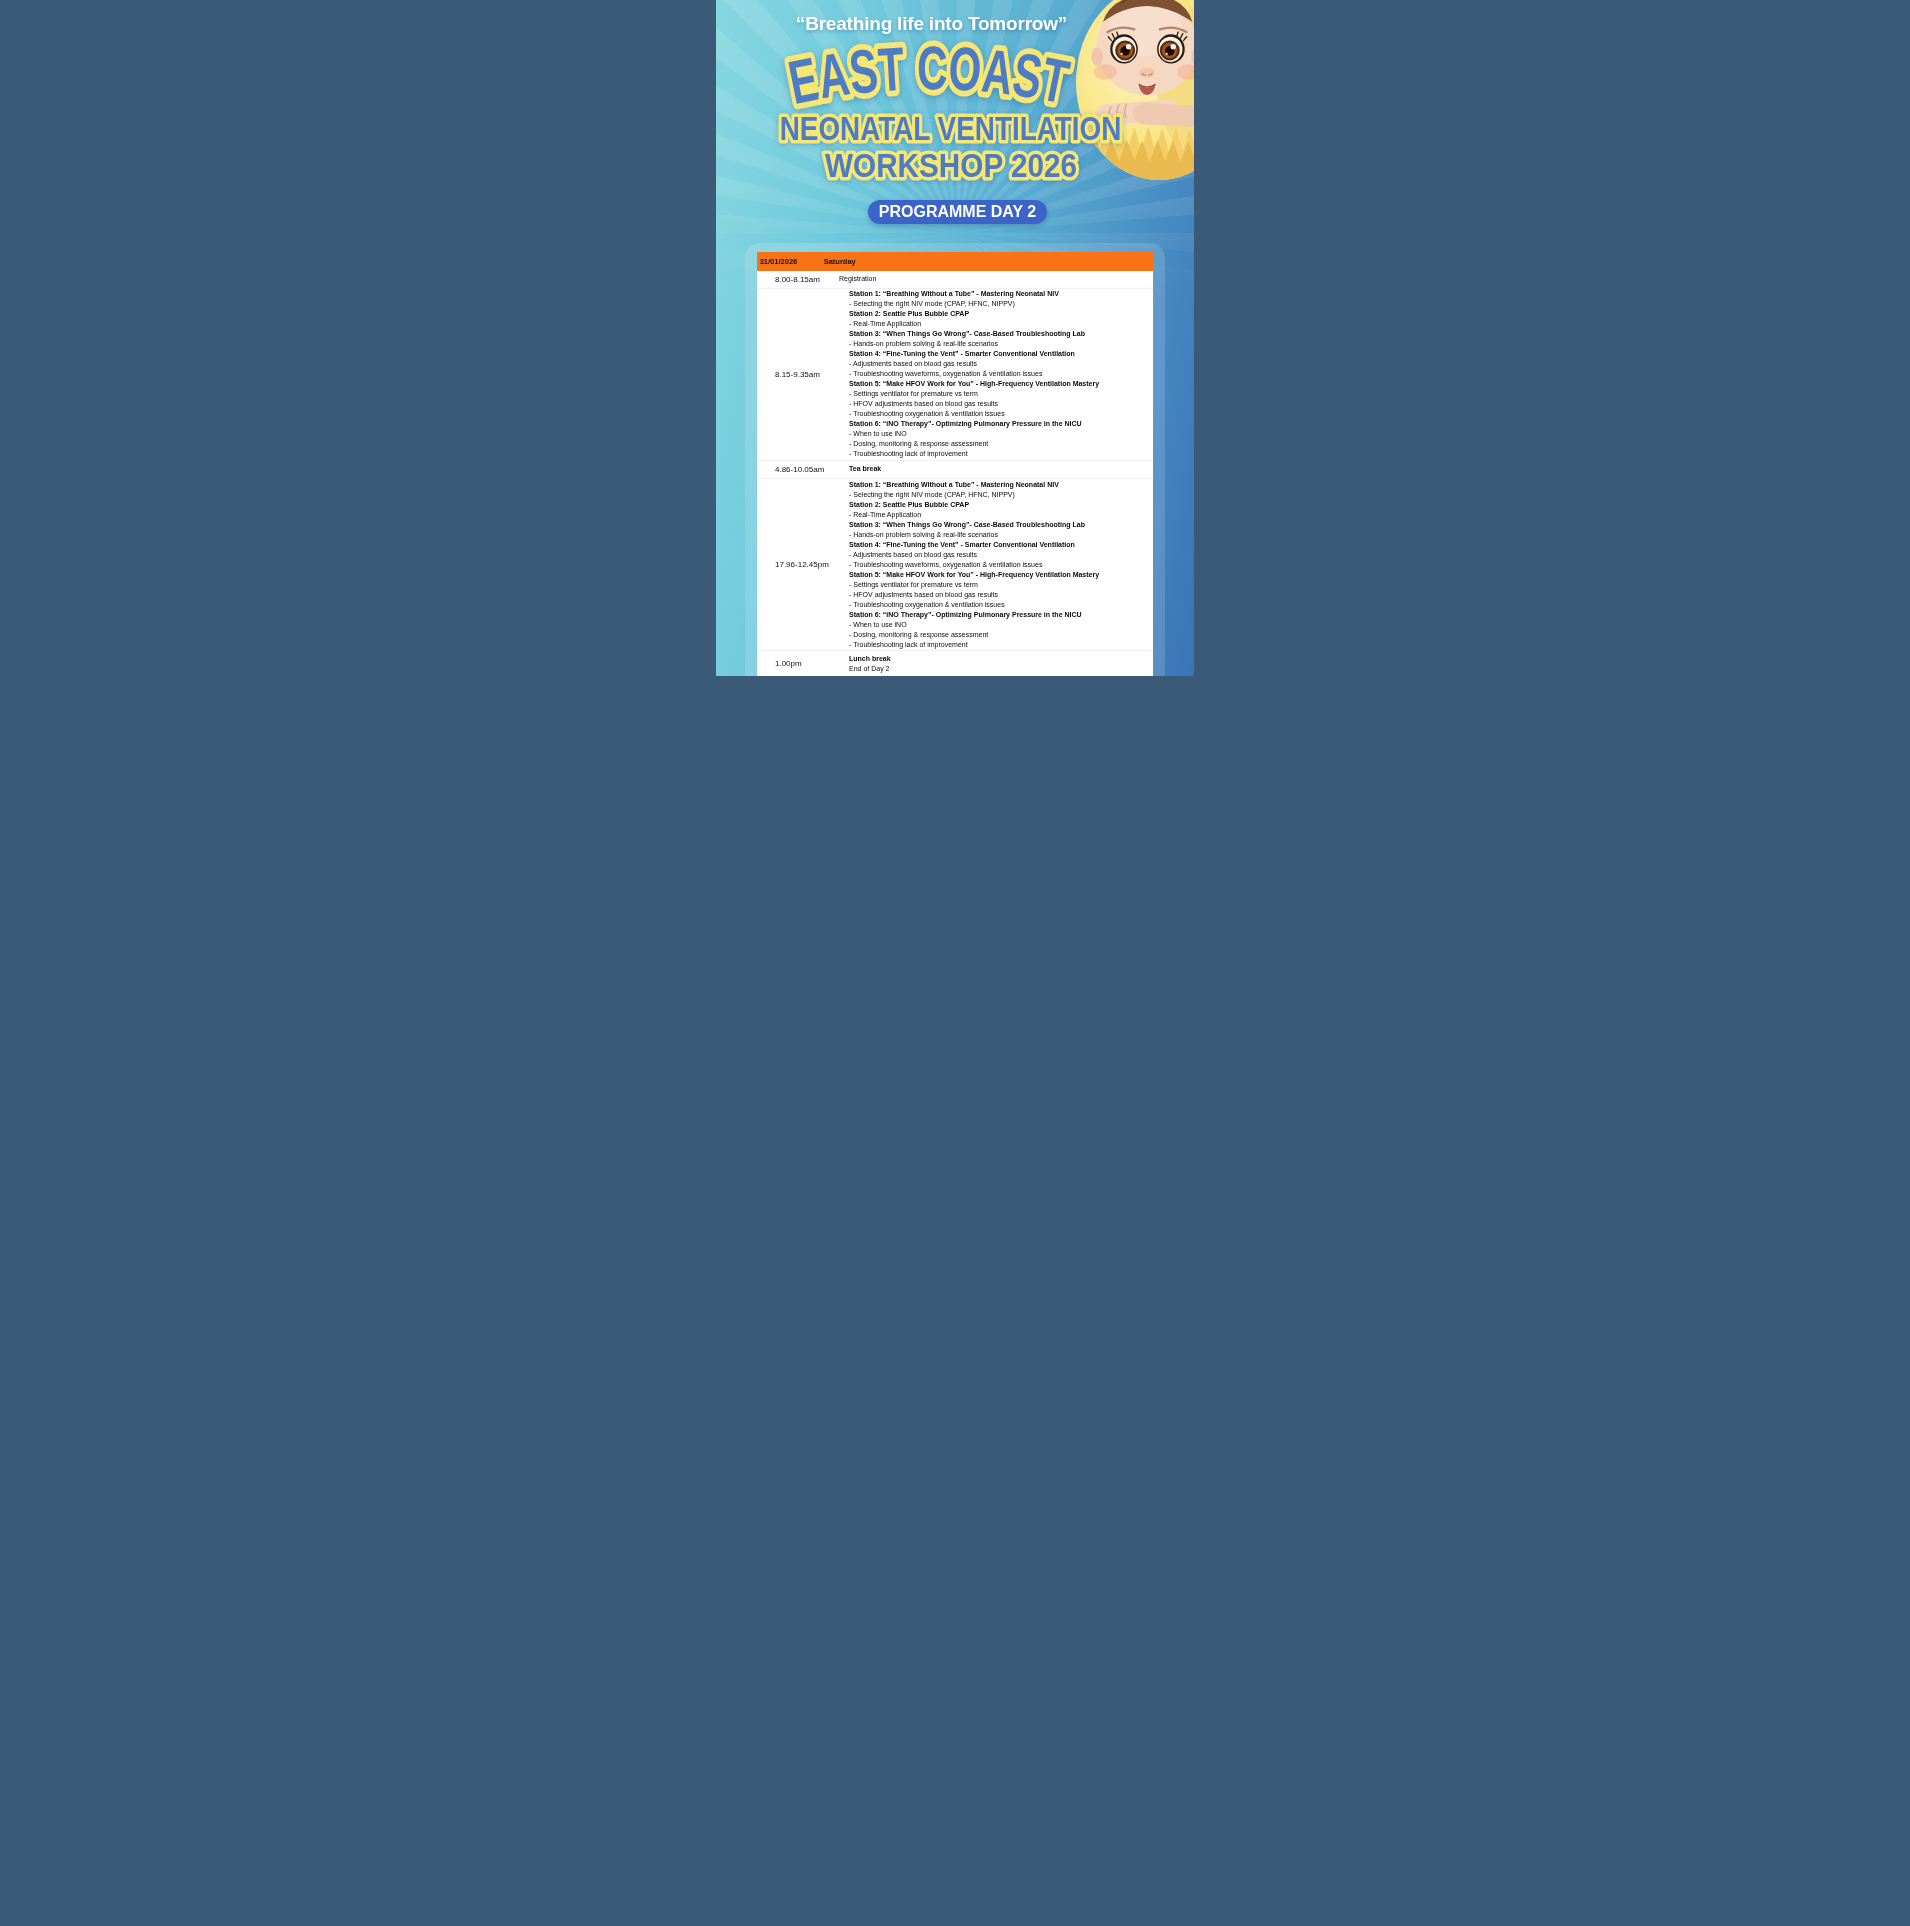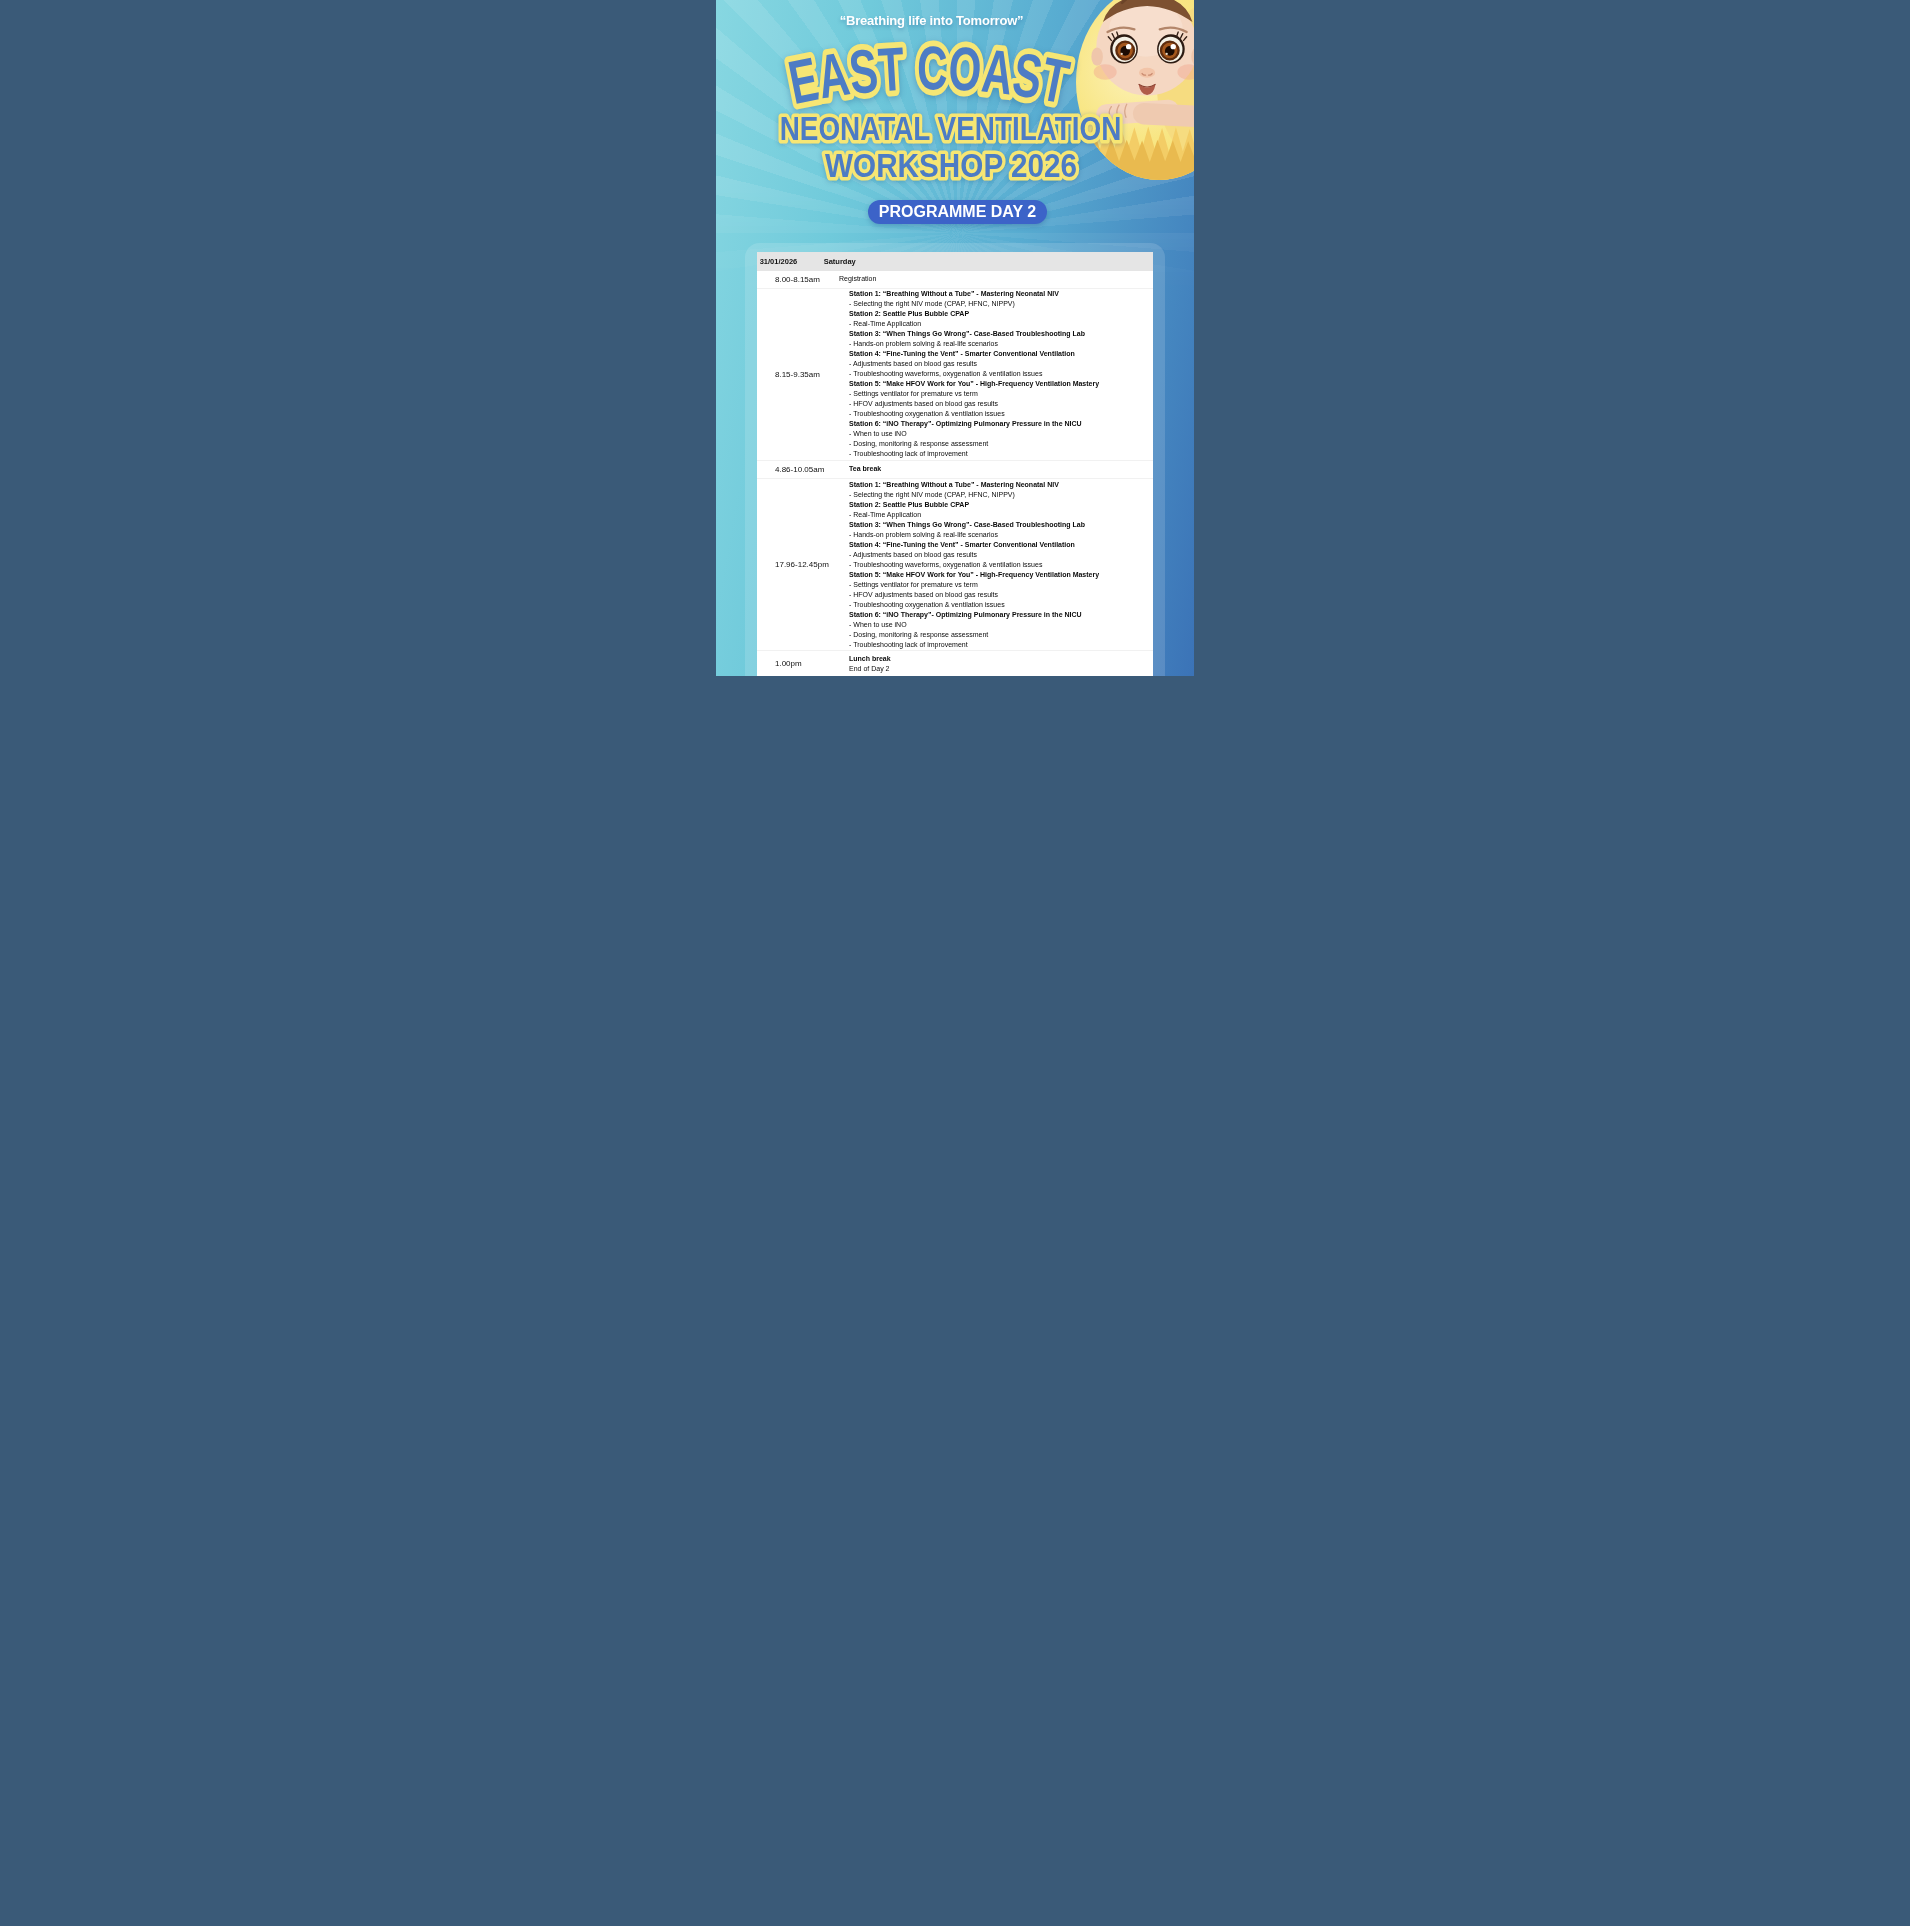--- a/index.html
+++ b/index.html
@@ -19,21 +19,21 @@
   
   .blob{
     position:absolute;left:360px;top:-16px;width:166px;height:196px;border-radius:50%;
     background:radial-gradient(circle at 38% 42%, #fdf2bb 0%, #f8e684 48%, #f4da64 100%);
     overflow:hidden;
   }
   .blob svg{position:absolute;inset:0;width:100%;height:100%;}
   
   .tagline{
     position:absolute;left:0;top:12.7px;width:431px;text-align:center;
-    font-size:13px;font-weight:bold;color:#ffffff;letter-spacing:-0.2px;
+    font-size:19px;font-weight:bold;color:#ffffff;letter-spacing:-0.2px;
     text-shadow:0 1.5px 3.9px rgba(25,75,135,0.35);
   }
   .svg-title{position:absolute;overflow:visible;}
   .svg-title text, .svg-title textPath{
     font-family:"Liberation Sans",sans-serif;font-weight:bold;
     fill:#4d7cc4;stroke:#f6e674;stroke-linejoin:round;stroke-linecap:round;
     paint-order:stroke fill;
   }
   #eastcoast{left:67px;top:40px;filter:drop-shadow(0 2.3px 3.1px rgba(20,60,120,0.30));}
   #neonatal{left:58px;top:112px;filter:drop-shadow(0 1.9px 2.7px rgba(20,60,120,0.28));}
@@ -48,21 +48,21 @@
   .panel{
     position:absolute;left:28.5px;top:243px;width:420px;height:435px;
     background:rgba(255,255,255,0.14);border-radius:14.6px 14.6px 0 0;
   }
   
   .card{
     position:absolute;left:41px;top:252px;width:396px;height:424px;
     background:#ffffff;display:flex;flex-direction:column;overflow:hidden;
   }
   .thead{
-    flex:0 0 19px;background:#e5e5e5;display:flex;align-items:center;
+    flex:0 0 19px;background:#f97316;display:flex;align-items:center;
     font-weight:bold;font-size:7.5px;color:#141414;
   }
   .th-date{flex:0 0 64px;padding-left:2.7px;}
   .th-day{flex:1;}
   .tbody{flex:1;display:flex;flex-direction:column;}
   .trow{display:flex;}
   .trow + .trow{border-top:0.4px solid rgba(0,0,0,0.055);gap:10px;}
   .row-s{min-height:16.6px;}
   .row-last{flex:1;min-height:24px;}
   .tcol-time{

